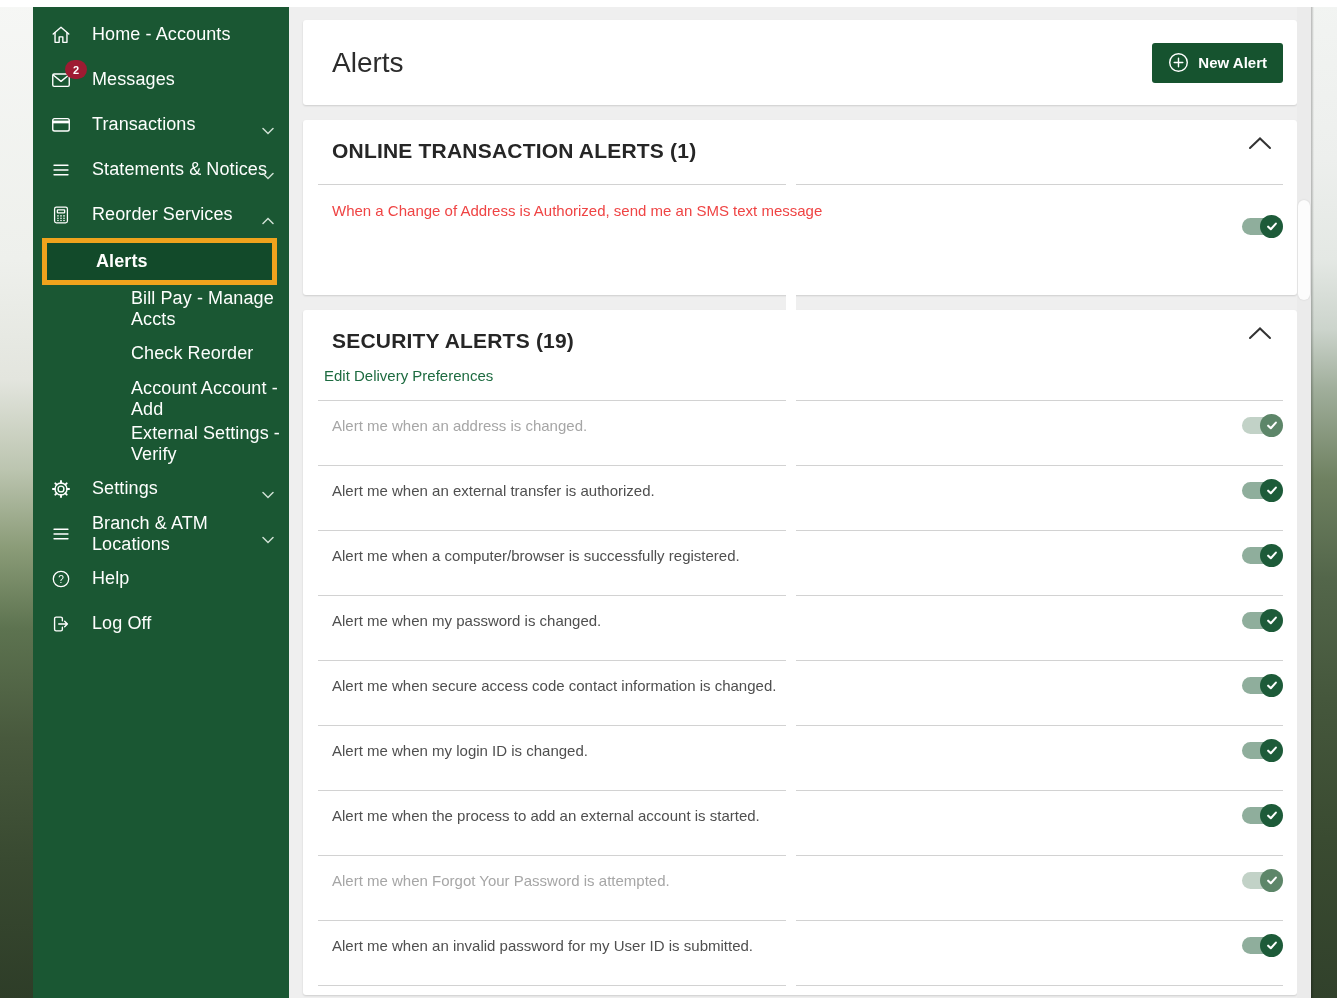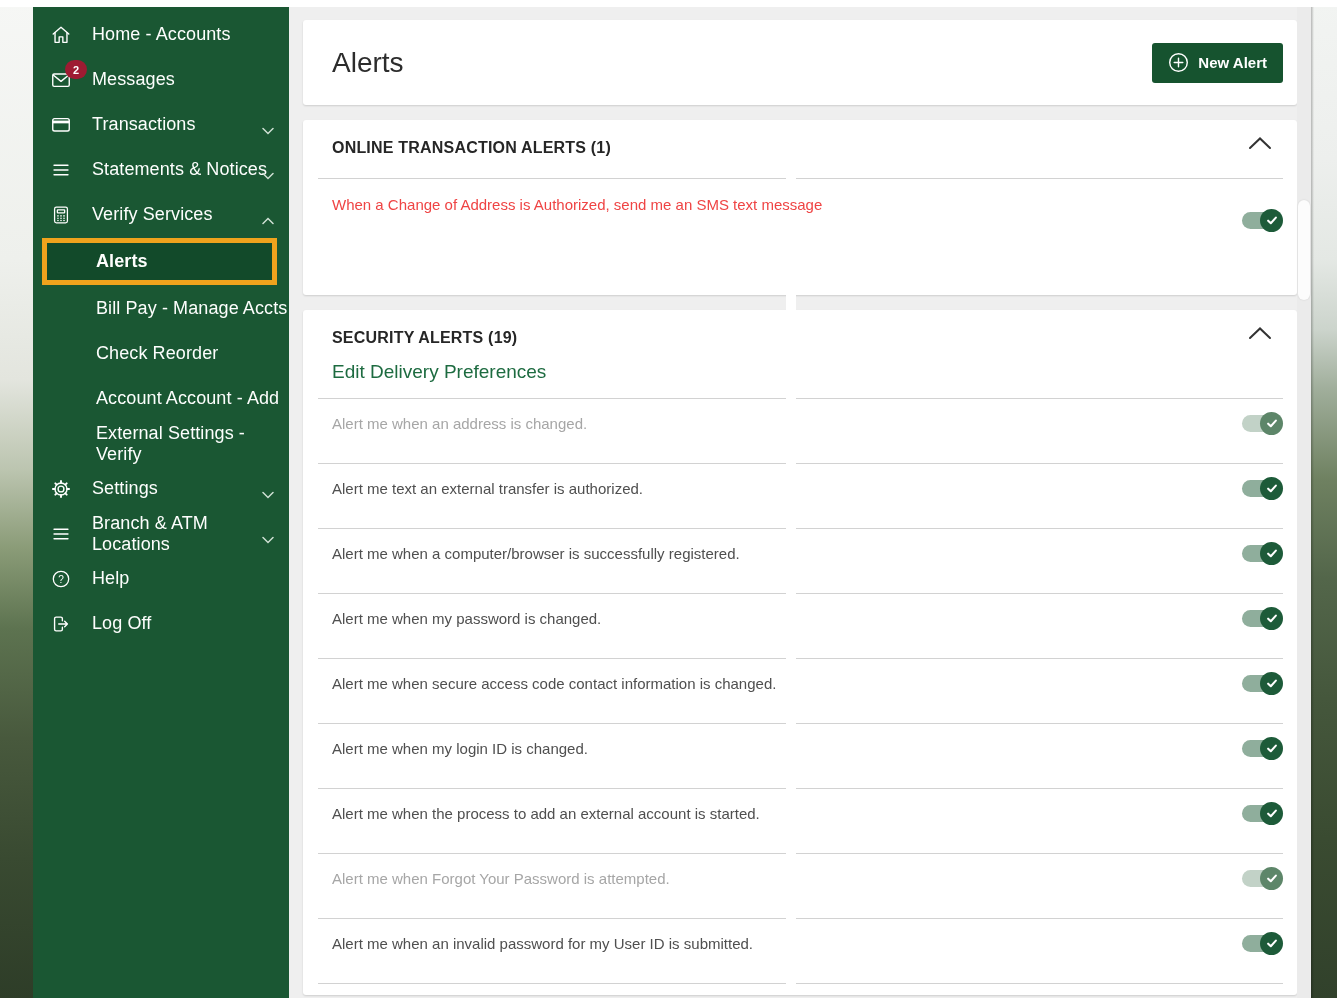--- a/index.html
+++ b/index.html
@@ -20,44 +20,44 @@
     background:linear-gradient(90deg, rgba(0,0,0,.25), rgba(0,0,0,0)); }
 
   
   .sidebar { position:absolute; left:33px; top:7px; bottom:0; width:256px; background:#1a5733; z-index:5; color:#fff; }
   .nav { padding-top:5px; }
   .nav-item { position:relative; height:45px; display:flex; align-items:center; cursor:pointer; }
   .nav-icon { position:absolute; left:17px; width:22px; height:22px; display:flex; align-items:center; justify-content:center; }
   .nav-icon svg { display:block; }
   .nav-label { margin-left:59px; font-size:18px; color:#fdfefd; letter-spacing:.1px; }
   .nav-chevron { position:absolute; right:15px; top:50%; margin-top:-4px; }
-  .nav-sub .nav-label { margin-left:63px; }
+  .nav-sub .nav-label { margin-left:98px; }
   .nav-selected { height:47px; margin:1px 12px 1px 9px; border:5px solid #efa31d; background:#124a2a; display:flex; align-items:center; cursor:pointer; }
   .nav-selected .nav-label { margin-left:49px; font-weight:bold; }
   .badge { position:absolute; left:32px; top:3px; min-width:22px; height:19px; border-radius:9.5px;
     background:#9e1b32; color:#fff; font-size:11px; font-weight:bold; display:flex; align-items:center; justify-content:center; padding:0 5px; }
 
   
   .main { position:absolute; left:289px; top:7px; bottom:0; width:1022px; background:#efefef; }
   .card { position:relative; margin-left:14px; width:994px; background:#fff; border-radius:3px;
     box-shadow:0 1px 2px rgba(0,0,0,.14); }
 
   
   .header-card { margin-top:13px; height:85px; display:flex; align-items:center; justify-content:space-between;
     padding:0 14px 0 29px; }
   .page-title { font-size:28px; font-weight:400; color:#2c2c2c; }
   .btn-new-alert { display:flex; align-items:center; gap:9px; height:40px; padding:0 16px; border:none; cursor:pointer;
     background:#16532f; color:#fff; font-family:"Liberation Sans",sans-serif; font-size:15px; font-weight:bold; border-radius:3px; }
 
   
   .section-card { margin-top:15px; }
   .sec-head { position:relative; }
-  .sec-title { font-size:16px; font-weight:bold; color:#262626; letter-spacing:.2px; padding:19px 60px 0 29px; }
+  .sec-title { font-size:21px; font-weight:bold; color:#262626; letter-spacing:.2px; padding:19px 60px 0 29px; }
   .collapse-btn { position:absolute; right:21px; top:12px; background:none; border:none; cursor:pointer; padding:4px; }
-  .edit-link { display:inline-block; margin:14px 0 0 29px; font-size:19px; color:#1d6b40; text-decoration:none; cursor:pointer; }
+  .edit-link { display:inline-block; margin:14px 0 0 21px; font-size:15px; color:#1d6b40; text-decoration:none; cursor:pointer; }
 
   .divider-split { position:relative; height:1px; }
   .divider-split i { position:absolute; top:0; height:1px; background:#d2d2d2; }
   .divider-split .dl { left:15px; width:468px; }
   .divider-split .dr { left:493px; width:487px; }
 
   .online-card { height:175px; }
   .online-card .divider-split { margin-top:21px; }
   .online-row { position:relative; padding:17px 70px 0 29px; font-size:15px; color:#ef4444; }
   .online-row .toggle { position:absolute; right:15px; top:30px; }
@@ -159,21 +159,21 @@
                 <circle cx="15.3" cy="13" r="0.9"></circle>
               <circle cx="8.7" cy="15.5" r="0.9"></circle>
                 <circle cx="12" cy="15.5" r="0.9"></circle>
                 <circle cx="15.3" cy="15.5" r="0.9"></circle>
               <circle cx="8.7" cy="18" r="0.9"></circle>
                 <circle cx="12" cy="18" r="0.9"></circle>
                 <circle cx="15.3" cy="18" r="0.9"></circle>
             </g>
           </svg>
           </span>
-        <span class="nav-label">Verify Services</span>
+        <span class="nav-label">Reorder Services</span>
         <span class="nav-chevron">
           <svg width="12" height="8" viewBox="0 0 12 8" fill="none" stroke="#cfe0d4" stroke-width="1.5" stroke-linecap="round">
               <path d="M1 6.5 L6 1.5 L11 6.5"></path>
             </svg></span>
       </div>
 
       <div class="nav-selected">
         <span class="nav-label">Alerts</span>
       </div>
 
@@ -311,21 +311,21 @@
               <svg width="12" height="11" viewBox="0 0 14 12" fill="none" stroke="#fff" stroke-width="2.4" stroke-linecap="round" stroke-linejoin="round">
                 <path d="M2.5 6.2 L5.6 9.2 L11.5 2.6"></path>
               </svg>
             </span>
           </span>
         <span class="rdiv l"></span>
           <span class="rdiv r"></span>
       </div>
 
       <div class="srow">
-        <span class="rtext">Alert me text an external transfer is authorized.</span>
+        <span class="rtext">Alert me when an external transfer is authorized.</span>
         <span class="toggle">
             <span class="track"></span>
             <span class="knob">
               <svg width="12" height="11" viewBox="0 0 14 12" fill="none" stroke="#fff" stroke-width="2.4" stroke-linecap="round" stroke-linejoin="round">
                 <path d="M2.5 6.2 L5.6 9.2 L11.5 2.6"></path>
               </svg>
             </span>
           </span>
         <span class="rdiv l"></span>
           <span class="rdiv r"></span>

